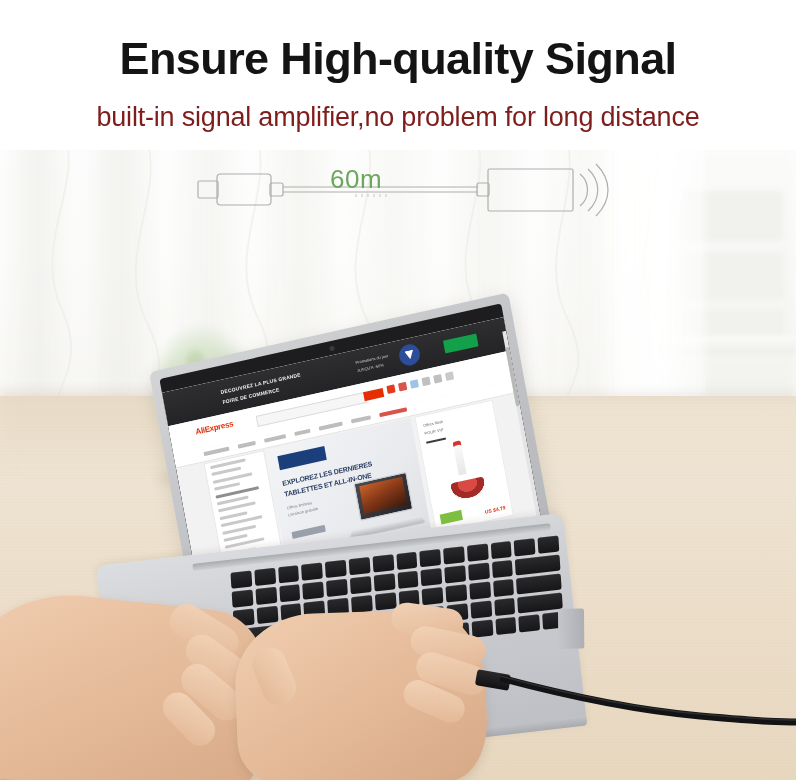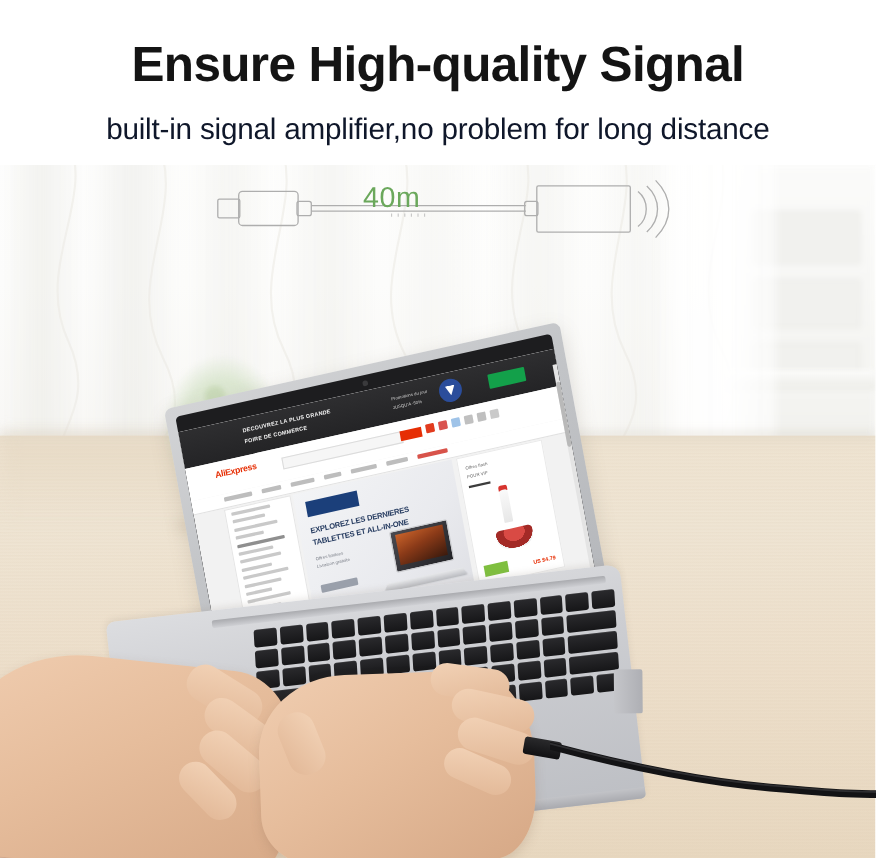--- a/index.html
+++ b/index.html
@@ -45,21 +45,21 @@
   }
   .subtitle {
     position: absolute;
     left: 0; top: 102px;
     width: 796px;
     text-align: center;
     font-family: "Liberation Sans", sans-serif;
     font-size: 27px;
     font-weight: normal;
     letter-spacing: -0.2px;
-    color: #0f172a;
+    color: #7f1d1d;
     white-space: nowrap;
     line-height: 1.15;
   }
 
   
   .scene {
     position: absolute;
     left: 0; top: 0;
     width: 796px;
     height: 780px;
@@ -944,16 +944,16 @@
 
       <g stroke="#c6c6c6" stroke-width="1">
         <line x1="356" y1="44" x2="356" y2="47"></line>
         <line x1="362" y1="44" x2="362" y2="47"></line>
         <line x1="368" y1="44" x2="368" y2="47"></line>
         <line x1="374" y1="44" x2="374" y2="47"></line>
         <line x1="380" y1="44" x2="380" y2="47"></line>
         <line x1="386" y1="44" x2="386" y2="47"></line>
       </g>
     </svg>
-    <div class="dist-label">40m</div>
+    <div class="dist-label">60m</div>
   </div>
 
 </div>
 
 </body></html>

